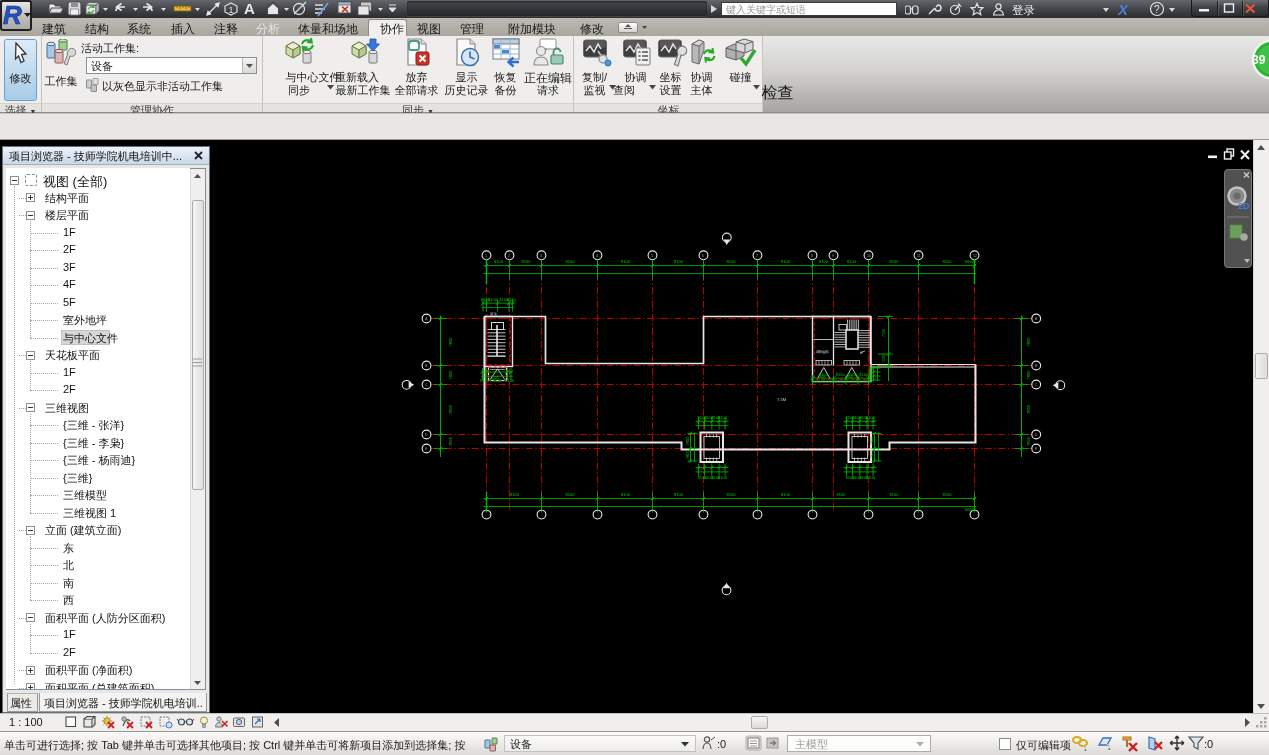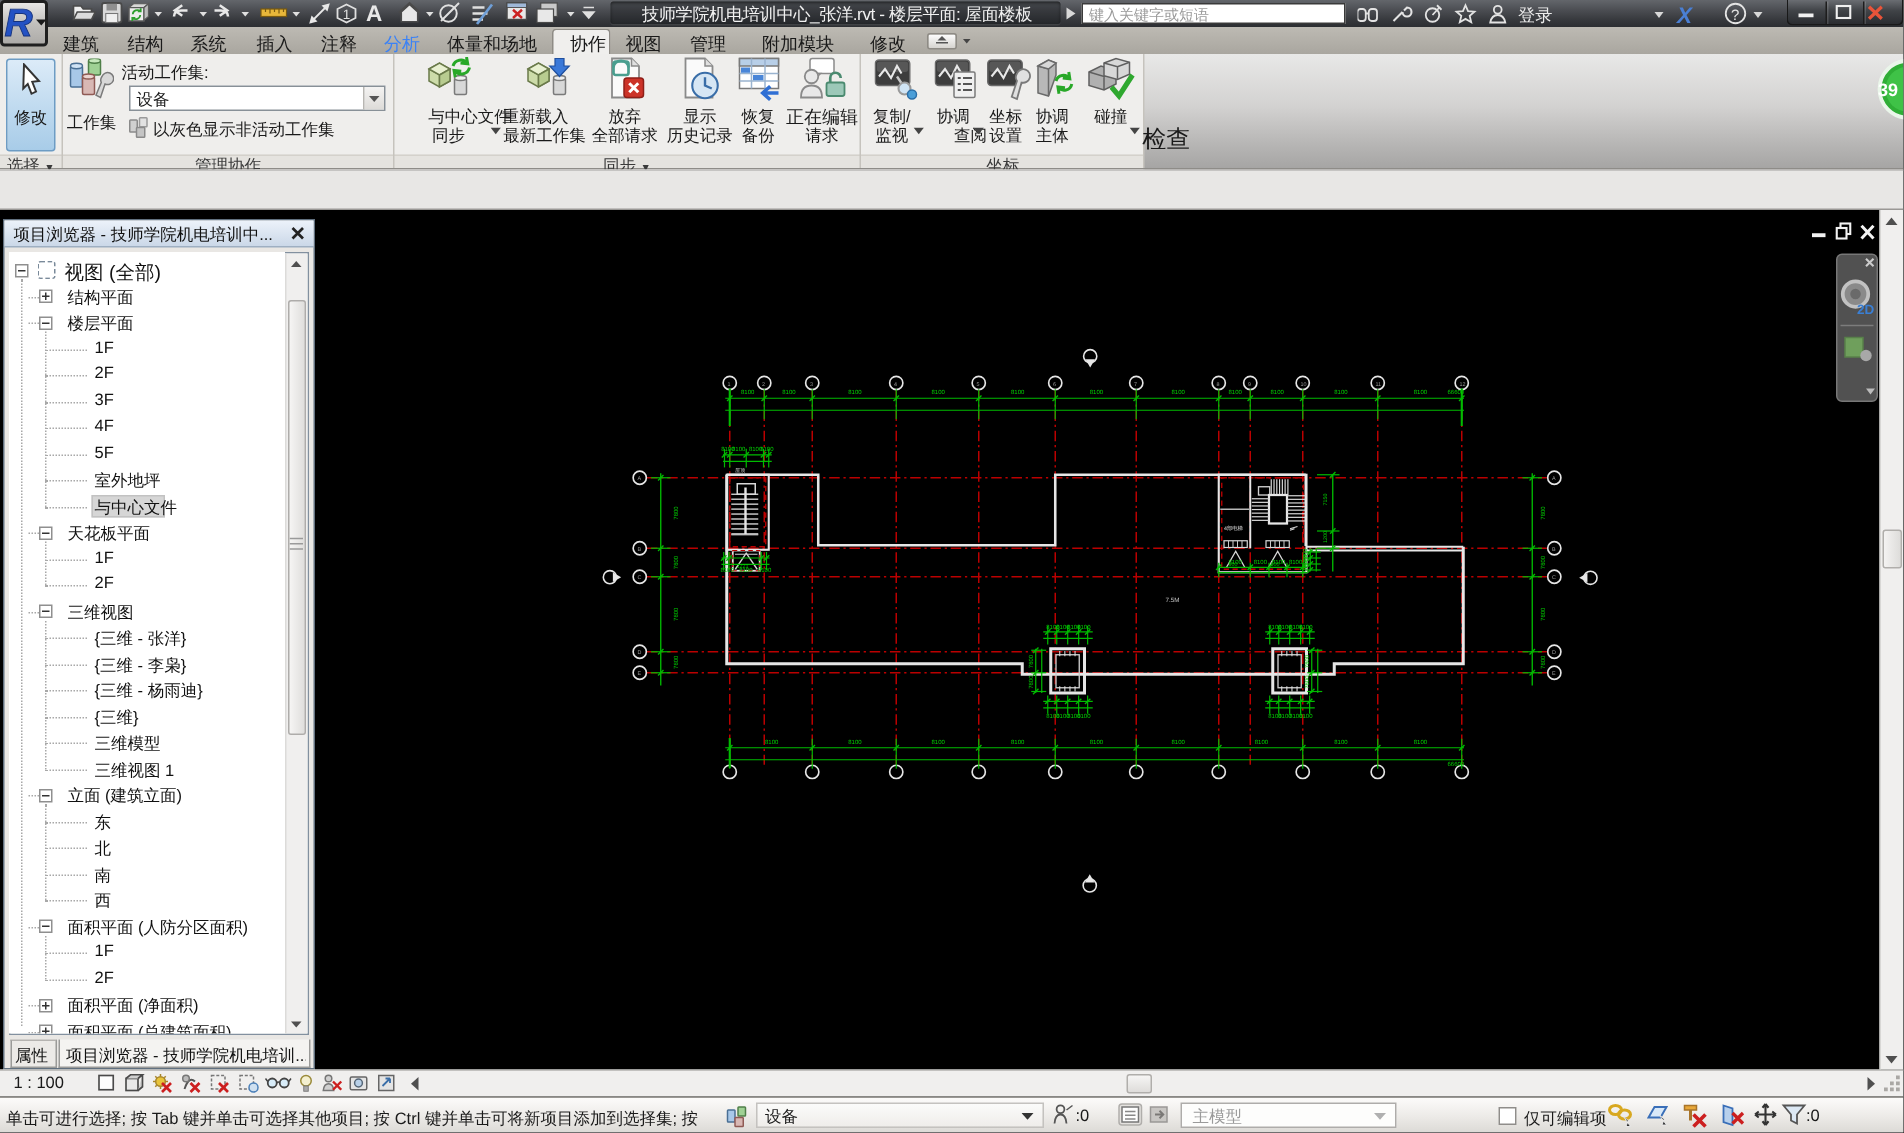--- a/index.html
+++ b/index.html
@@ -74,21 +74,20 @@
         <path d="M4 4.5 L10 10 M10 4.5 L4 10" stroke="#cc2222" stroke-width="1.6"></path>
       </g>
 <g transform="translate(318,2)">
         <rect x="2.5" y="0" width="11" height="9" fill="#c9c9c9" stroke="#4a4a4a" stroke-width="0.8"></rect>
         <rect x="0" y="4" width="11" height="9" fill="#e8e8e8" stroke="#4a4a4a" stroke-width="0.8"></rect>
       </g>
 <path d="M338 8 l5 0 l-2.5 3 Z" fill="#e0e0e0"></path>
 <path d="M349 5 l7 0 M349 8 l7 0 l-3.5 4 Z" stroke="#e0e0e0" fill="#e0e0e0"></path>
 </svg>
 <div style="position:absolute;left:407px;top:1px;width:300px;height:15px;background:rgba(20,22,26,0.35);border-radius:2px;box-shadow:inset 0 1px 2px rgba(0,0,0,0.5), 0 1px 0 rgba(255,255,255,0.08);"></div>
-<div class="txt" style="left:412px;top:2px;width:292px;text-align:center;font-size:11.5px;color:#f2f2f2;letter-spacing:-0.3px;overflow:hidden">技师学院机电培训中心_张洋.rvt - 楼层平面: 屋面楼板</div>
 <svg class="abs" style="left:708px;top:0" width="12" height="18">
       <path d="M3 5 L9 9 L3 13 Z" fill="#d8d8d8"></path>
     </svg>
 <div style="position:absolute;left:721px;top:2px;width:176px;height:14px;background:#fff;border:1px solid #3a3a3a;"></div>
 <div class="txt" style="left:726px;top:3px;font-size:10px;color:#9a9a9a">键入关键字或短语</div>
 <svg class="abs" style="left:905px;top:1px" width="290" height="17" viewBox="0 0 290 17">
 <g stroke="#e3e3e3" fill="none" stroke-width="1.2">
         <g transform="translate(0,2)">
           <rect x="0" y="3" width="5.5" height="8" rx="2"></rect>
           <rect x="7.5" y="3" width="5.5" height="8" rx="2"></rect>
@@ -128,21 +127,21 @@
       <rect x="33.5" y="4" width="9" height="8" fill="none" stroke="#f0f0f0" stroke-width="1.4"></rect>
       <path d="M55 4.5 L63.5 12.5 M63.5 4.5 L55 12.5" stroke="#e8543a" stroke-width="2.2"></path>
     </svg>
 <div style="position:absolute;left:0;top:18px;width:1269px;height:18px;background:linear-gradient(#bdbab3,#a9a69f);"></div>
 <div style="position:absolute;left:368px;top:19px;width:39px;height:17px;background:#f0efed;border:1px solid #8e8b85;border-bottom:none;border-radius:3px 3px 0 0;"></div>
 <div class="txt" style="left:37px;top:21px;width:34px;text-align:center;font-size:12px;color:#1a1a1a">建筑</div>
 <div class="txt" style="left:80px;top:21px;width:34px;text-align:center;font-size:12px;color:#1a1a1a">结构</div>
 <div class="txt" style="left:122px;top:21px;width:34px;text-align:center;font-size:12px;color:#1a1a1a">系统</div>
 <div class="txt" style="left:166px;top:21px;width:34px;text-align:center;font-size:12px;color:#1a1a1a">插入</div>
 <div class="txt" style="left:209px;top:21px;width:34px;text-align:center;font-size:12px;color:#1a1a1a">注释</div>
-<div class="txt" style="left:251px;top:21px;width:34px;text-align:center;font-size:12px;color:#3b82f6">分析</div>
+<div class="txt" style="left:251px;top:21px;width:34px;text-align:center;font-size:12px;color:#e5e5e5">分析</div>
 <div class="txt" style="left:293px;top:21px;width:70px;text-align:center;font-size:12px;color:#1a1a1a">体量和场地</div>
 <div class="txt" style="left:370px;top:21px;width:34px;text-align:right;font-size:12px;color:#1a1a1a">协作</div>
 <div class="txt" style="left:412px;top:21px;width:34px;text-align:center;font-size:12px;color:#1a1a1a">视图</div>
 <div class="txt" style="left:455px;top:21px;width:34px;text-align:center;font-size:12px;color:#1a1a1a">管理</div>
 <div class="txt" style="left:503px;top:21px;width:58px;text-align:center;font-size:12px;color:#1a1a1a">附加模块</div>
 <div class="txt" style="left:575px;top:21px;width:34px;text-align:center;font-size:12px;color:#1a1a1a">修改</div>
 <div style="position:absolute;left:618px;top:22px;width:20px;height:11px;background:linear-gradient(#fdfdfd,#d6d4d0);border:1px solid #8e8b85;border-radius:2px;"></div>
 <svg class="abs" style="left:618px;top:22px" width="30" height="11">
       <path d="M6 6.5 l8 0 M10 2 l0 0" stroke="#555" stroke-width="1"></path>
       <path d="M7 5 l6 0 l-3 -3 Z" fill="#555"></path>
@@ -271,21 +270,21 @@
       <path d="M0 0 l7 0 l-3.5 4.5 Z" fill="#444"></path>
     </svg>
 <svg class="abs" style="left:623px;top:39px" width="30" height="30" viewBox="0 0 30 30">
       <rect x="0.5" y="1" width="23" height="17" rx="2.5" fill="#3d3d3d" stroke="#6a6a6a"></rect>
       <rect x="1.5" y="2" width="21" height="7" rx="2" fill="#575757"></rect>
       <path d="M3 12 l4 -5 l4 6 l4 -8 l3 5" fill="none" stroke="#e8e8e8" stroke-width="1.4"></path>
       <rect x="13" y="9" width="14" height="17" rx="1" fill="#f0f0f0" stroke="#7a7a7a"></rect>
       <path d="M15.5 13 l2 0 M19 13 l6 0 M15.5 17 l2 0 M19 17 l6 0 M15.5 21 l2 0 M19 21 l6 0" stroke="#555" stroke-width="1.4"></path>
     </svg>
 <div class="txt" style="left:613px;top:70px;width:45px;text-align:center;font-size:11px;color:#1a1a1a">协调</div>
-<div class="txt" style="left:613px;top:83px;width:45px;text-align:right;font-size:11px;color:#1a1a1a">查阅</div>
+<div class="txt" style="left:613px;top:83px;width:45px;text-align:left;font-size:11px;color:#1a1a1a">查阅</div>
 <svg class="abs" style="left:649px;top:85px" width="8" height="6">
       <path d="M0 0 l7 0 l-3.5 4.5 Z" fill="#444"></path>
     </svg>
 <svg class="abs" style="left:658px;top:39px" width="30" height="30" viewBox="0 0 30 30">
       <rect x="0.5" y="1" width="23" height="17" rx="2.5" fill="#3d3d3d" stroke="#6a6a6a"></rect>
       <rect x="1.5" y="2" width="21" height="7" rx="2" fill="#575757"></rect>
       <path d="M3 12 l4 -5 l4 6 l4 -8 l3 5" fill="none" stroke="#e8e8e8" stroke-width="1.4"></path>
       <path d="M20 10 a4.5 4.5 0 1 1 3 6 L20 27 l-3.5 -1.5 L20 15 a4.5 4.5 0 0 1 0 -5 Z" fill="#e0e0e0" stroke="#7a7a7a" stroke-width="1.2"></path>
     </svg>
 <div class="txt" style="left:648px;top:70px;width:45px;text-align:center;font-size:11px;color:#1a1a1a">坐标</div>

